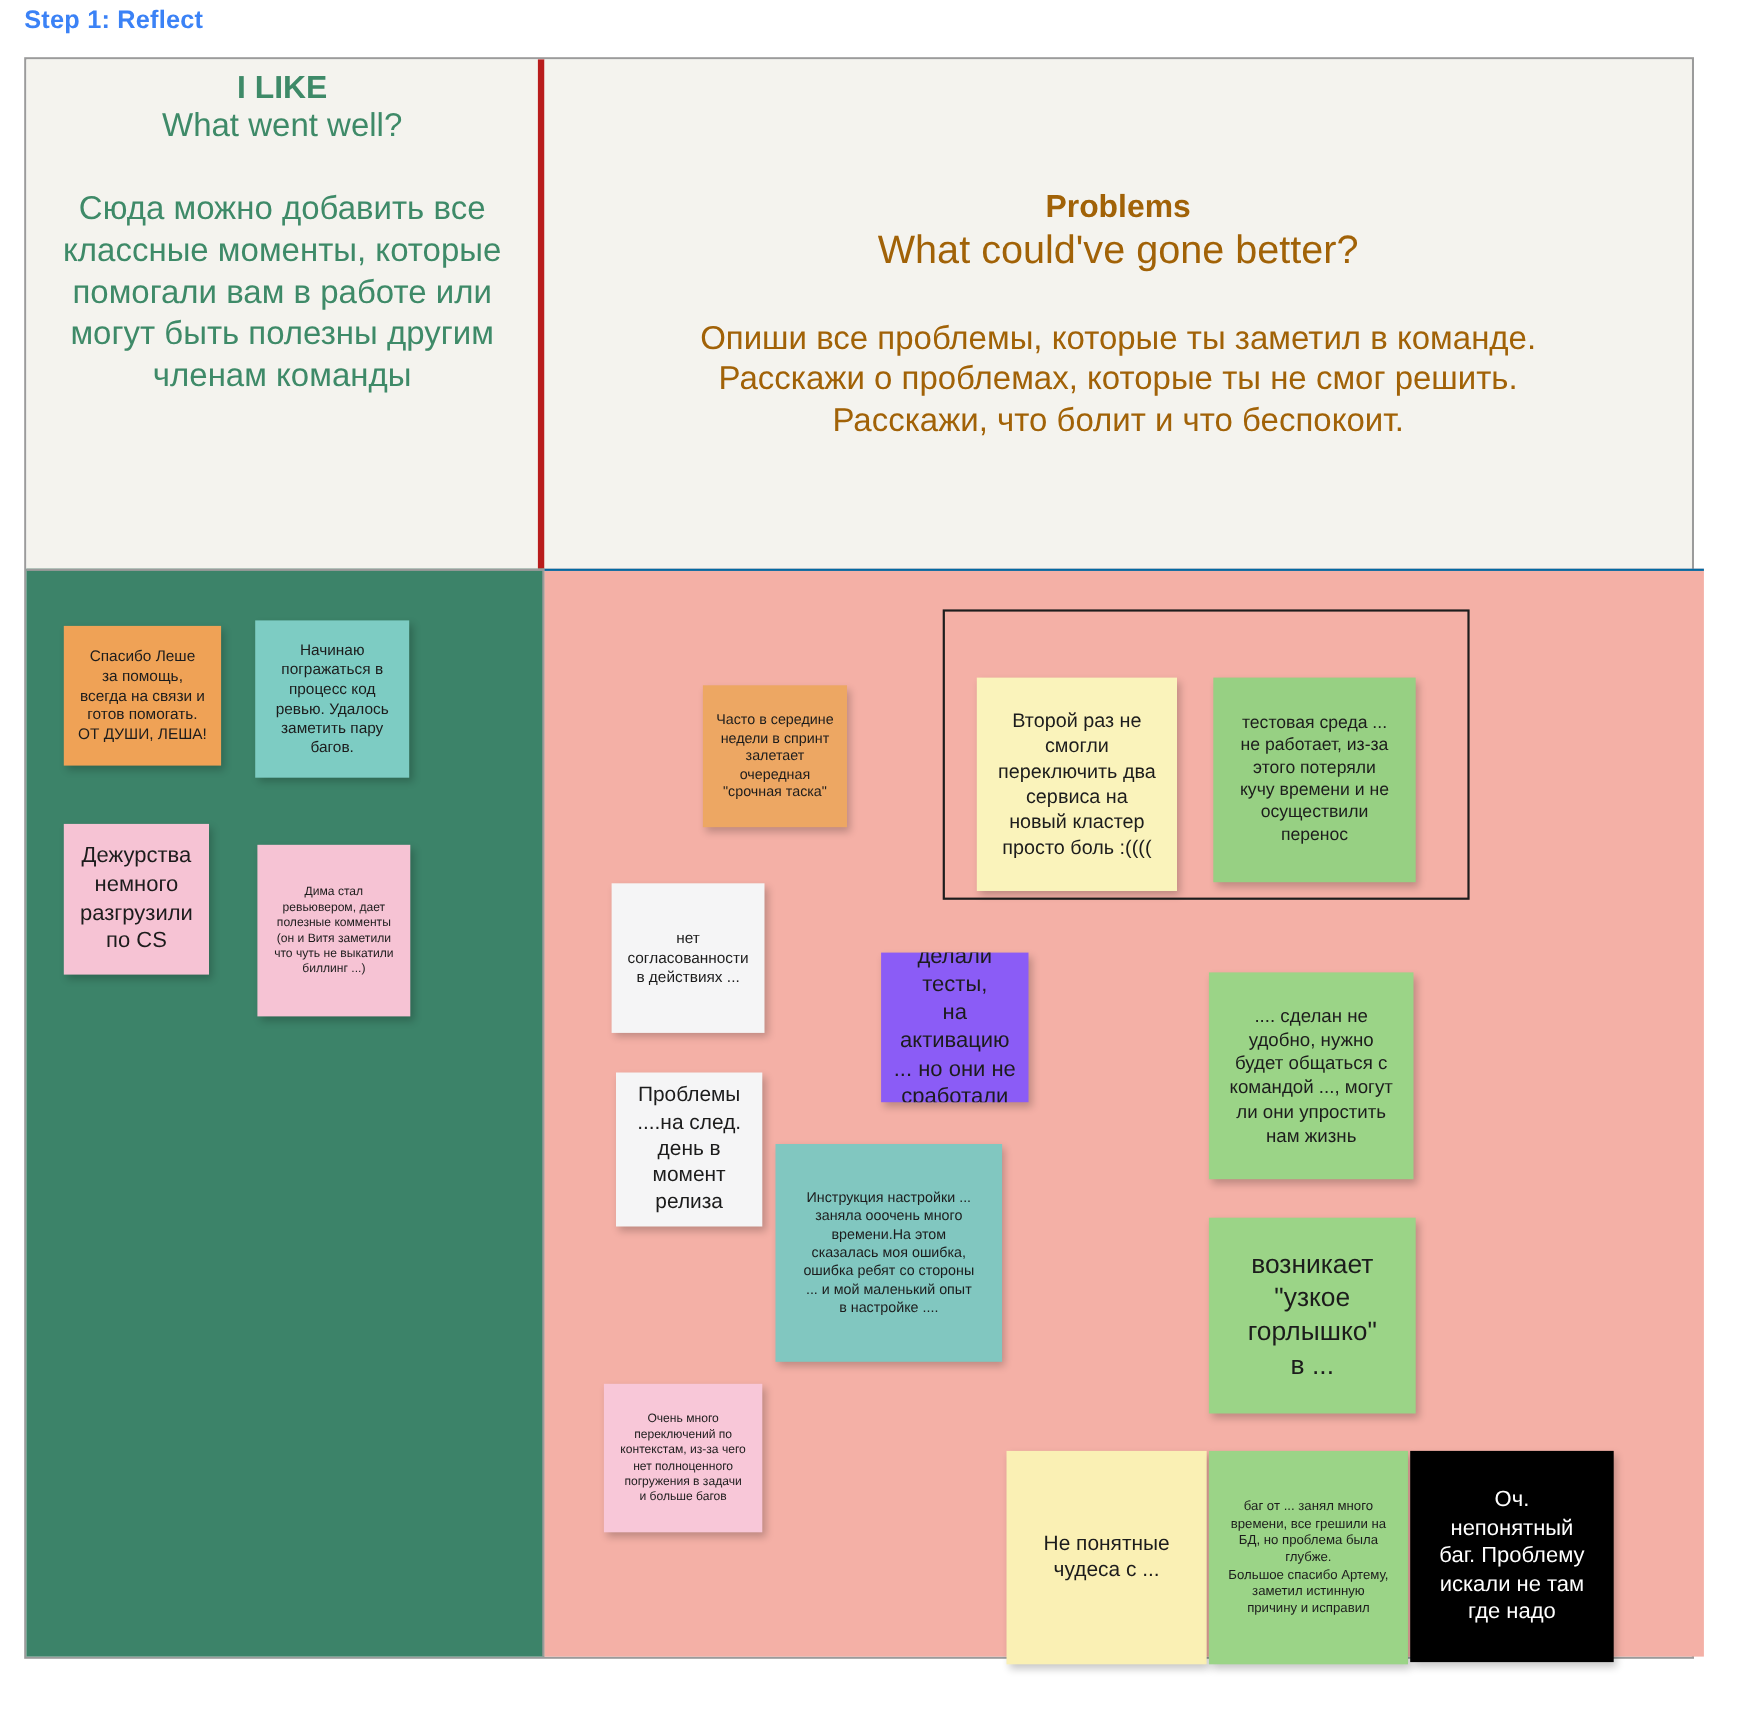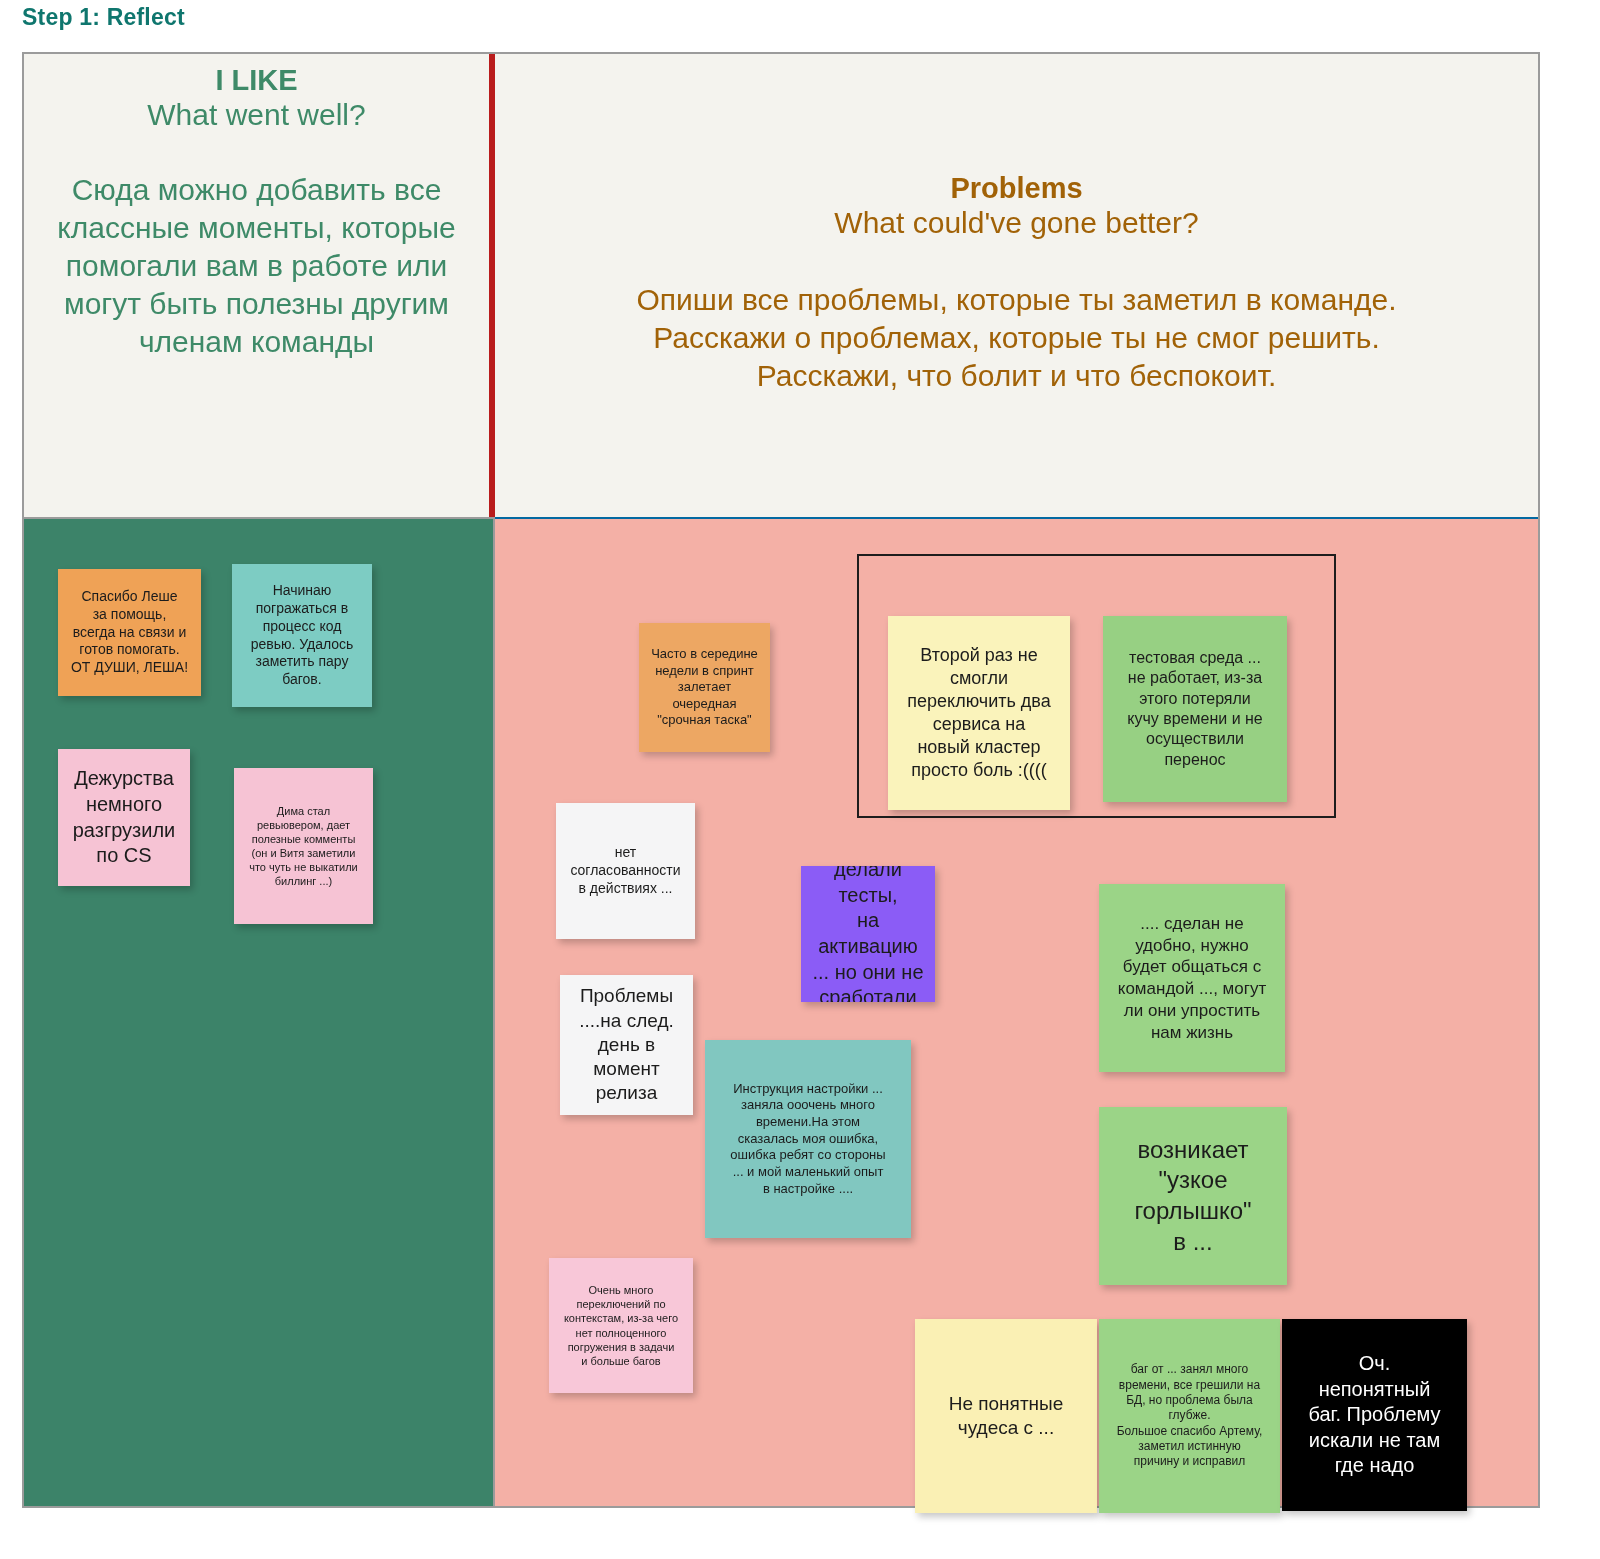--- a/index.html
+++ b/index.html
@@ -14,21 +14,21 @@
     position: relative;
     overflow: hidden;
   }
 
   #step-title {
     position: absolute;
     left: 22px;
     top: 4px;
     font-size: 23px;
     font-weight: bold;
-    color: #0f766e;
+    color: #3b82f6;
     letter-spacing: 0.2px;
   }
 
   #board {
     position: absolute;
     left: 22px;
     top: 52px;
     width: 1518px;
     height: 1456px;
     border: 2px solid #9b9b9b;
@@ -78,30 +78,31 @@
   }
 
   .like-text { color: #3e8a68; }
   .prob-text { color: #a16207; }
 
   .head-like .h-title { font-size: 29px; padding-top: 10px; }
   .head-like .h-sub   { font-size: 30px; }
   .head-like .h-body  { font-size: 30px; padding-top: 38px; }
 
   .head-problems .h-title { font-size: 29px; padding-top: 118px; }
-  .head-problems .h-sub   { font-size: 30px; }
+  .head-problems .h-sub   { font-size: 36px; }
   .head-problems .h-body  { font-size: 30px; padding-top: 40px; }
 
   
   .body-row {
     position: absolute;
     left: 0;
     top: 463px;
     width: 100%;
     bottom: 0;
+    padding-left: 11px;
   }
   .pane {
     position: absolute;
     top: 0;
     bottom: 0;
     box-sizing: border-box;
   }
   .pane-like {
     left: 0;
     width: 471px;

